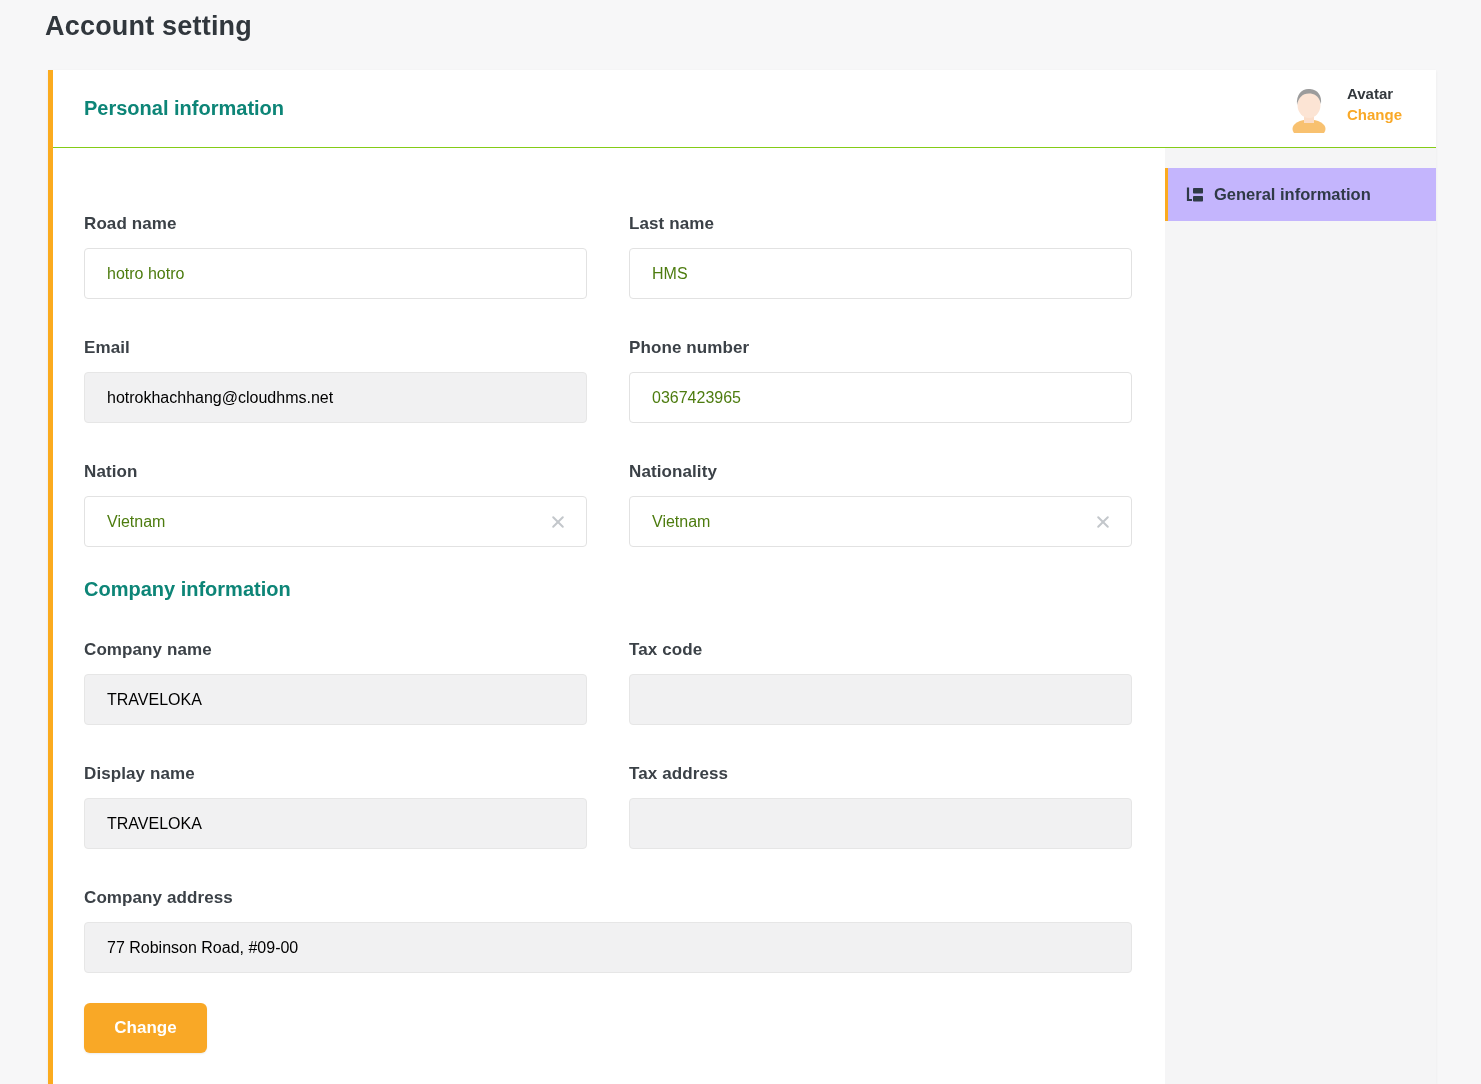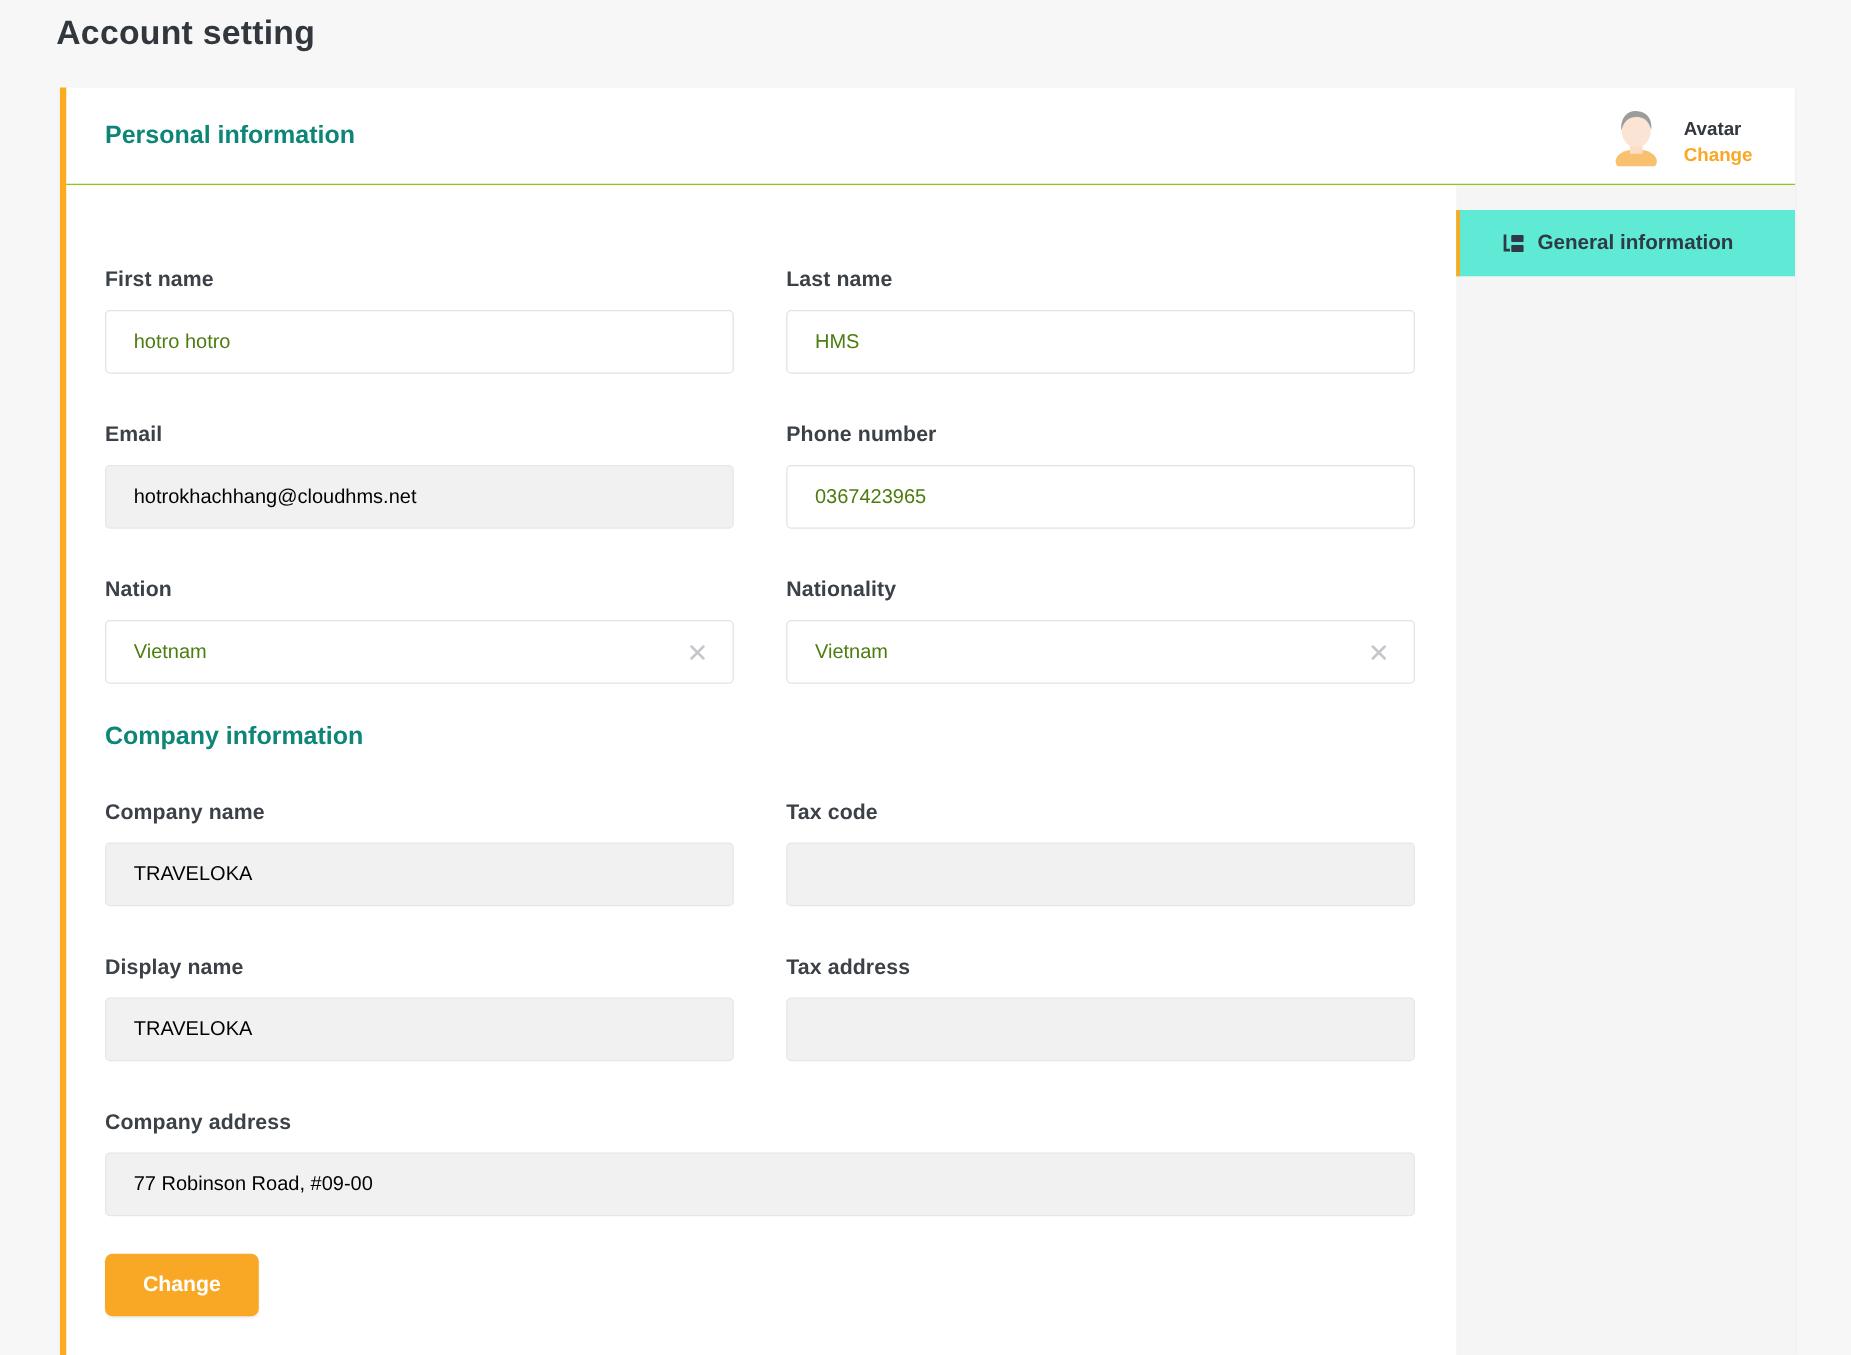--- a/index.html
+++ b/index.html
@@ -26,21 +26,21 @@
   }
   .card-header {
     height:78px; flex:0 0 78px;
     display:flex; align-items:center; justify-content:space-between;
     padding:0 34px 0 31px;
     border-bottom:1px solid #84cc16;
   }
   .section-title {
     font-size:20px; font-weight:700; color:#0d8577;
   }
-  .avatar-block { display:flex; align-items:flex-end; gap:14px; }
+  .avatar-block { display:flex; align-items:flex-start; gap:14px; }
   .avatar-figure { width:48px; height:48px; display:block; cursor:pointer; }
   .avatar-labels { display:flex; flex-direction:column; gap:4px; }
   .avatar-name { font-size:15px; font-weight:700; color:#33383d; }
   .avatar-change { font-size:15px; font-weight:700; color:#f9a826; cursor:pointer; text-decoration:none; }
 
   .card-body { flex:1; display:flex; min-height:0; }
 
   
   .form-area {
     width:1112px; flex:0 0 1112px;
@@ -89,23 +89,23 @@
   .side-menu {
     flex:1; background:#f5f5f6;
     padding-top:20px;
   }
   .menu-item {
     height:53px; display:flex; align-items:center; gap:11px;
     padding-left:21px; cursor:pointer;
     font-size:16.5px; font-weight:700; color:#2f3a47;
   }
   .menu-item.active {
-    background:#5eead4;
+    background:#c4b5fd;
     border-left:3px solid #fbab1f;
-    padding-left:34px;
+    padding-left:18px;
   }
   .menu-icon { width:17px; height:16px; display:block; flex:0 0 17px; }
 </style>
 </head>
 <body>
 
 <h1 class="page-title">Account setting</h1>
 
 <div class="card">
 
@@ -126,21 +126,21 @@
       </div>
     </div>
   </div>
 
   <div class="card-body">
 
     <div class="form-area">
       <div class="form-grid">
 
         <div class="field">
-          <label>First name</label>
+          <label>Road name</label>
           <div class="input-wrap">
             <input type="text" value="hotro hotro" style="">
           </div>
         </div>
 
         <div class="field">
           <label>Last name</label>
           <div class="input-wrap">
             <input type="text" value="HMS" style="">
           </div>

